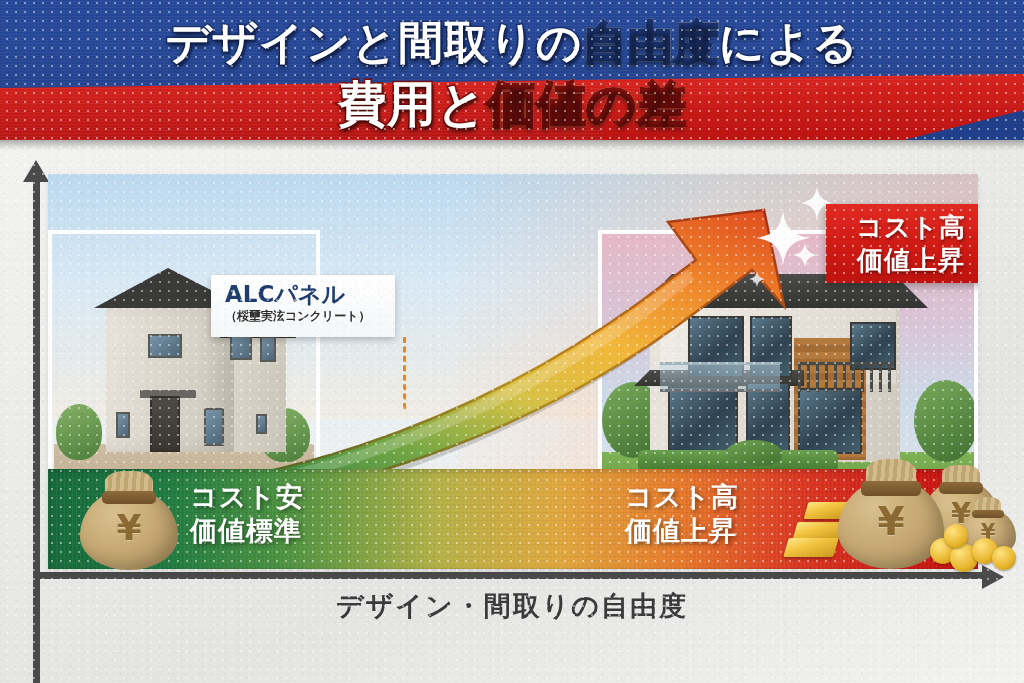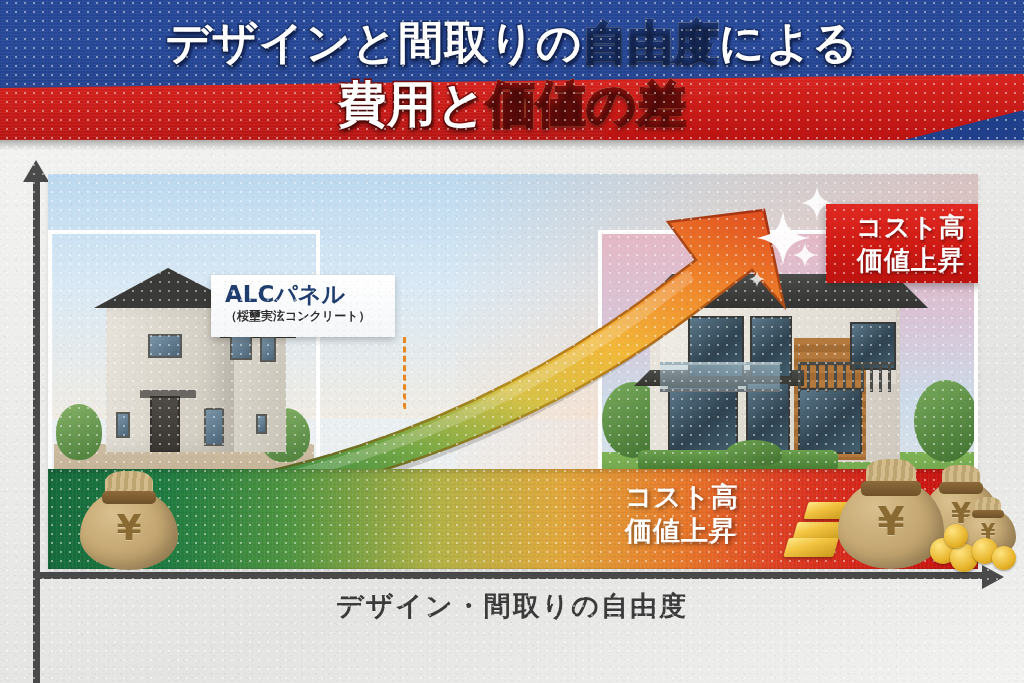--- a/index.html
+++ b/index.html
@@ -436,20 +436,24 @@
       </div>
 
       <div id="badge-topright">
         <div class="badge-line">コスト高</div>
         <div class="badge-line">価値上昇</div>
       </div>
     </div>
 
     <div id="bottom-bar"></div>
 
+    <div class="bar-label" id="bar-label-left">
+      <div>コスト安</div>
+      <div>価値標準</div>
+    </div>
     <div class="bar-label" id="bar-label-right">
       <div>コスト高</div>
       <div>価値上昇</div>
     </div>
 
     <div class="bag" style="left:80px; top:312px; width:98px; height:108px; z-index:5;">
       <div class="bag-body"></div>
       <div class="bag-neck"></div>
       <div class="bag-tie"></div>
       <div class="bag-yen" style="font-size:36px;">¥</div>

